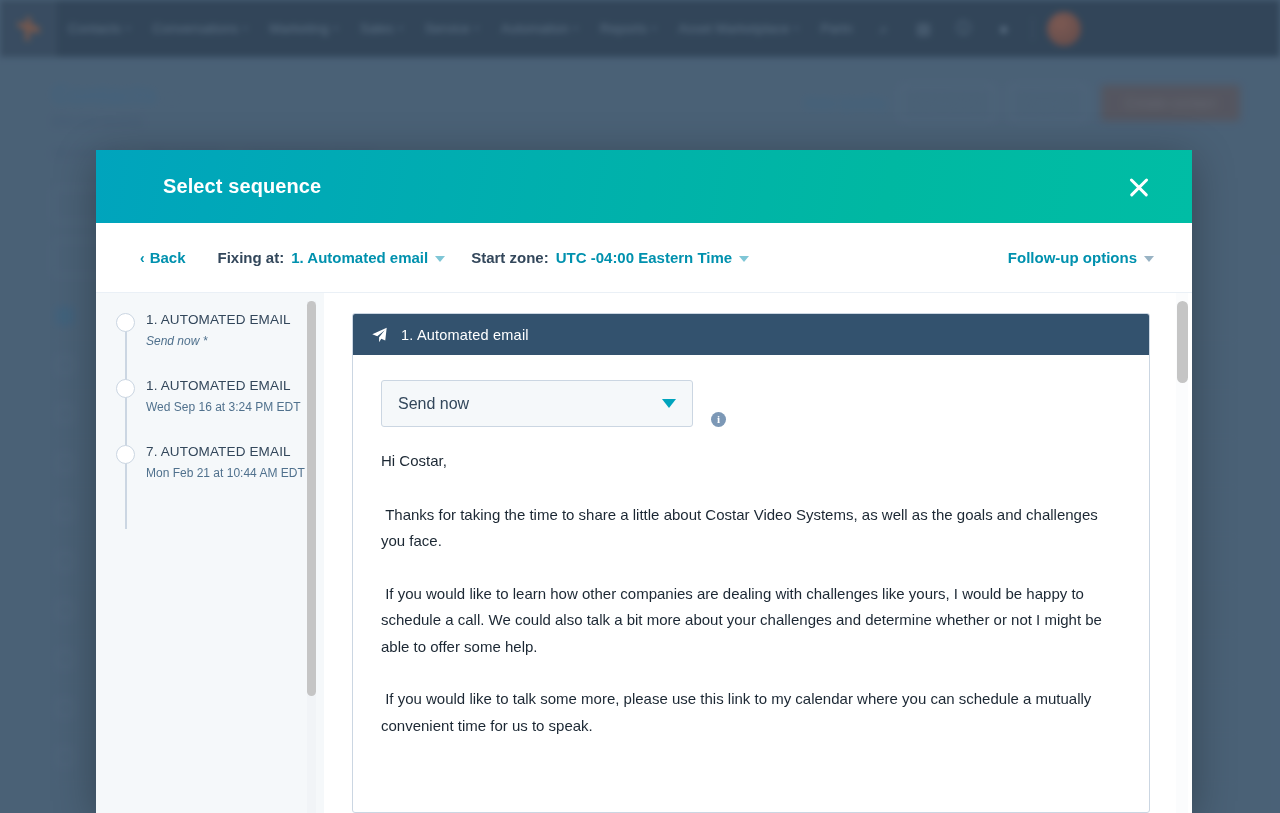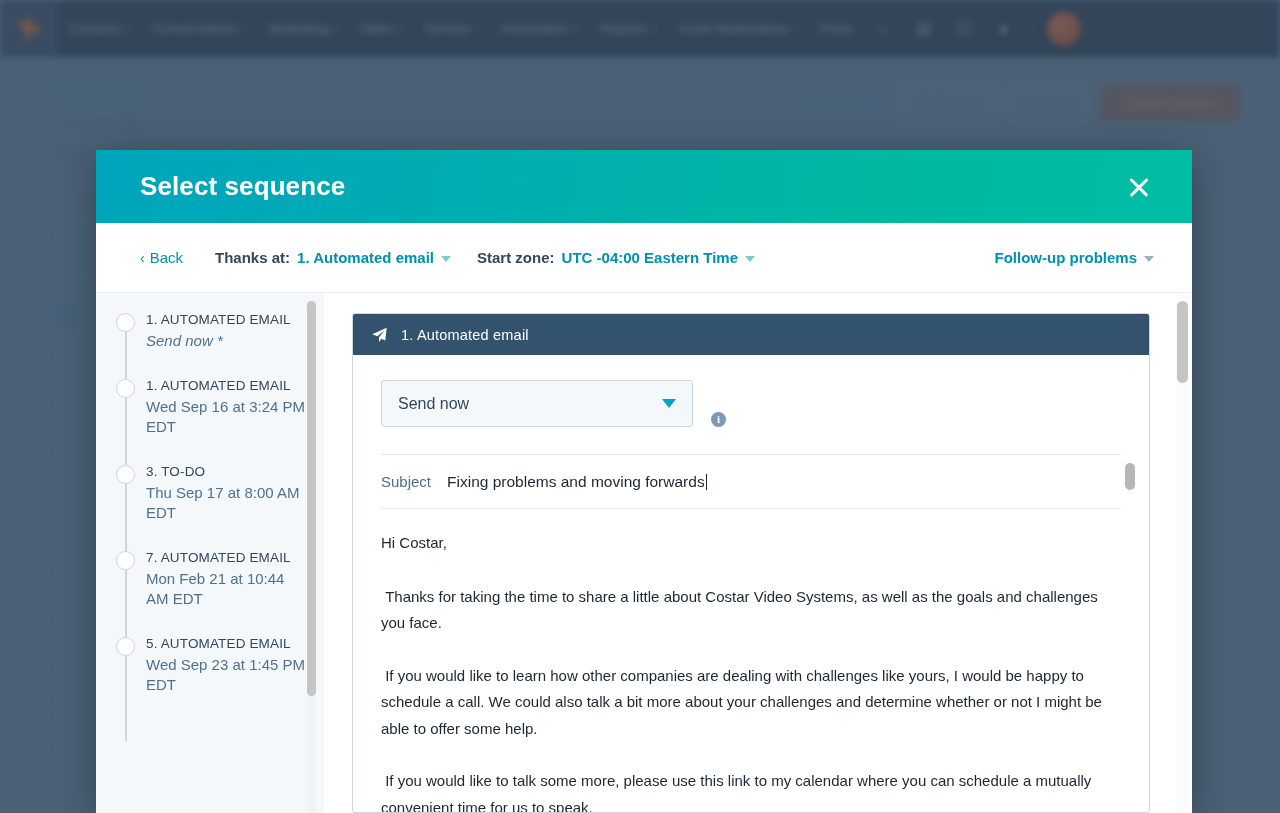--- a/index.html
+++ b/index.html
@@ -100,37 +100,37 @@
   
   #modal {
     position: absolute; left: 96px; top: 150px; width: 1096px; height: 663px;
     background: #fff; box-shadow: 0 8px 40px rgba(0,0,0,.30);
     display: flex; flex-direction: column; overflow: hidden;
   }
   #modal-header {
     height: 73px; background: linear-gradient(100deg, #00a4bd 0%, #00b8a2 72%, #00bda5 100%);
     display: flex; align-items: center; padding: 0 38px 0 44px; flex: 0 0 73px;
   }
-  #modal-title { color: #fff; font-size: 26px; font-weight: bold; letter-spacing: .1px; }
+  #modal-title { color: #fff; font-size: 20px; font-weight: bold; letter-spacing: .1px; margin-left: 23px; }
   #modal-close {
     margin-left: auto; width: 30px; height: 30px; position: relative; cursor: pointer;
   }
   #modal-close::before, #modal-close::after {
     content: ""; position: absolute; left: 3px; top: 14px; width: 24px; height: 2.6px;
     background: #fff; border-radius: 2px;
   }
   #modal-close::before { transform: rotate(45deg); }
   #modal-close::after { transform: rotate(-45deg); }
 
   #modal-subbar {
     height: 70px; flex: 0 0 70px; background: #fff;
     display: flex; align-items: center; padding: 0 38px 0 44px;
     border-bottom: 1px solid #eaf0f6;
   }
-  .sb-back { color: #0091ae; font-size: 15px; font-weight: normal; margin-right: 32px; cursor: pointer; }
+  .sb-back { color: #0091ae; font-size: 15px; font-weight: bold; margin-right: 32px; cursor: pointer; }
   .sb-back .chev { margin-right: 5px; font-size: 14px; }
   .sb-label { color: #33475b; font-size: 15px; font-weight: bold; margin-right: 7px; }
   .sb-value { color: #0091ae; font-size: 15px; font-weight: bold; cursor: pointer; }
   .sb-gap { width: 26px; }
   .tri {
     display: inline-block; width: 0; height: 0; margin-left: 7px;
     border-left: 5px solid transparent; border-right: 5px solid transparent;
     border-top: 6px solid #7fc6d6; vertical-align: middle;
   }
   .tri.dark { border-top-color: #99b3c4; }
@@ -151,21 +151,21 @@
     border-radius: 50%; background: #fff; border: 1.6px solid #cbd6e2; z-index: 2;
   }
   .step .line {
     position: absolute; left: 29px; top: 18px; width: 1.6px; height: calc(100% + 28px);
     background: #cbd6e2; z-index: 1;
   }
   .step .s-title {
     color: #33475b; font-size: 13.5px; letter-spacing: .15px; line-height: 17px;
   }
   .step .s-sub {
-    color: #50718d; font-size: 15px; line-height: 20px; margin-top: 3px;
+    color: #50718d; font-size: 12px; line-height: 20px; margin-top: 3px;
   }
   .step .s-sub.italic { font-style: italic; }
 
   #steps-scroll {
     position: absolute; right: 8px; top: 8px; width: 9px; bottom: 0;
   }
   #steps-scroll .track { position: absolute; inset: 0; background: #f1f4f7; }
   #steps-scroll .thumb {
     position: absolute; left: 0; top: 0; width: 9px; height: 395px;
     background: #c5c5c5; border-radius: 5px;
@@ -377,66 +377,54 @@
 
   <div id="modal-header">
     <div id="modal-title">Select sequence</div>
     <div id="modal-close"></div>
   </div>
 
   <div id="modal-subbar">
     <div class="sb-back">
       <span class="chev">‹</span><span>Back</span>
     </div>
-    <span class="sb-label">Thanks at:</span>
+    <span class="sb-label">Fixing at:</span>
     <span class="sb-value"><span>1. Automated email</span><span class="tri"></span></span>
     <span class="sb-gap"></span>
     <span class="sb-label">Start zone:</span>
     <span class="sb-value"><span>UTC -04:00 Eastern Time</span><span class="tri"></span></span>
-    <span id="followup"><span>Follow-up problems</span><span class="tri dark"></span></span>
+    <span id="followup"><span>Follow-up options</span><span class="tri dark"></span></span>
   </div>
 
   <div id="modal-content">
 
     <div id="steps">
 
       <div class="step">
         <div class="dot"></div>
         <div class="line"></div>
         <div class="s-title">1. AUTOMATED EMAIL</div>
         <div class="s-sub italic">Send now *</div>
       </div>
 
       <div class="step">
         <div class="dot"></div>
         <div class="line"></div>
         <div class="s-title">1. AUTOMATED EMAIL</div>
         <div class="s-sub">Wed Sep 16 at 3:24 PM EDT</div>
       </div>
 
-      <div class="step">
-        <div class="dot"></div>
-        <div class="line"></div>
-        <div class="s-title">3. TO-DO</div>
-        <div class="s-sub">Thu Sep 17 at 8:00 AM EDT</div>
-      </div>
 
       <div class="step">
         <div class="dot"></div>
         <div class="line"></div>
         <div class="s-title">7. AUTOMATED EMAIL</div>
         <div class="s-sub">Mon Feb 21 at 10:44 AM EDT</div>
       </div>
 
-      <div class="step">
-        <div class="dot"></div>
-        <div class="line"></div>
-        <div class="s-title">5. AUTOMATED EMAIL</div>
-        <div class="s-sub">Wed Sep 23 at 1:45 PM EDT</div>
-      </div>
 
 
       <div id="steps-scroll">
         <div class="track"></div>
         <div class="thumb"></div>
       </div>
     </div>
 
     <div id="email-area">
       <div id="email-card">
@@ -451,25 +439,20 @@
         <div id="email-card-body">
 
           <div class="send-row">
             <div id="send-select">
               <span>Send now</span>
               <span class="tri-big"></span>
             </div>
             <div class="info-icon">i</div>
           </div>
 
-          <div class="subject-row">
-            <span class="subject-label">Subject</span>
-            <span class="subject-value"><span>Fixing problems and moving forwards</span><span class="caret-bar"></span></span>
-            <span class="subject-scroll"></span>
-          </div>
 
           <div id="email-body">
             <p>Hi Costar,</p>
             <p>&nbsp;Thanks for taking the time to share a little about Costar Video Systems, as well as the goals and challenges you face.</p>
             <p>&nbsp;If you would like to learn how other companies are dealing with challenges like yours, I would be happy to schedule a call. We could also talk a bit more about your challenges and determine whether or not I might be able to offer some help.</p>
             <p>&nbsp;If you would like to talk some more, please use this link to my calendar where you can schedule a mutually convenient time for us to speak.</p>
           </div>
 
         </div>
       </div>

